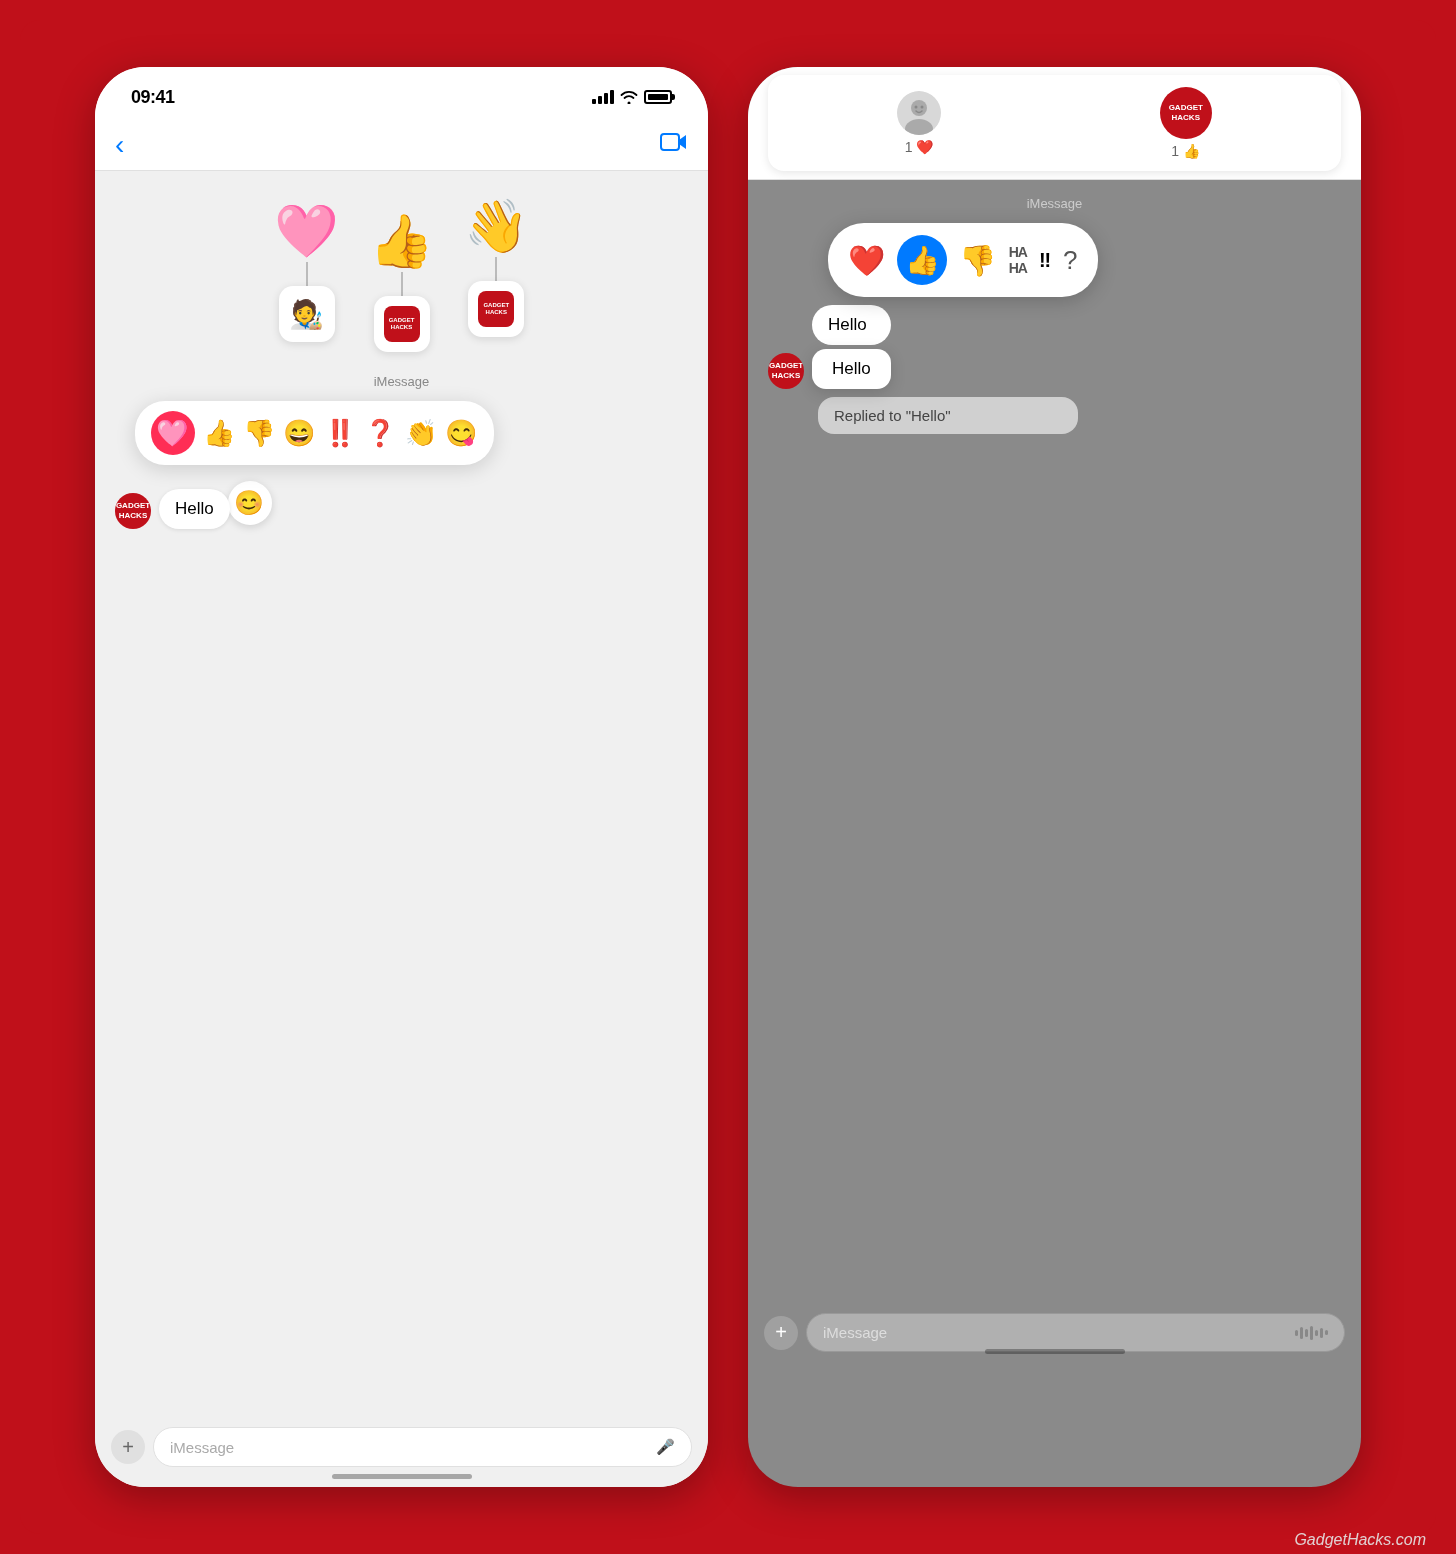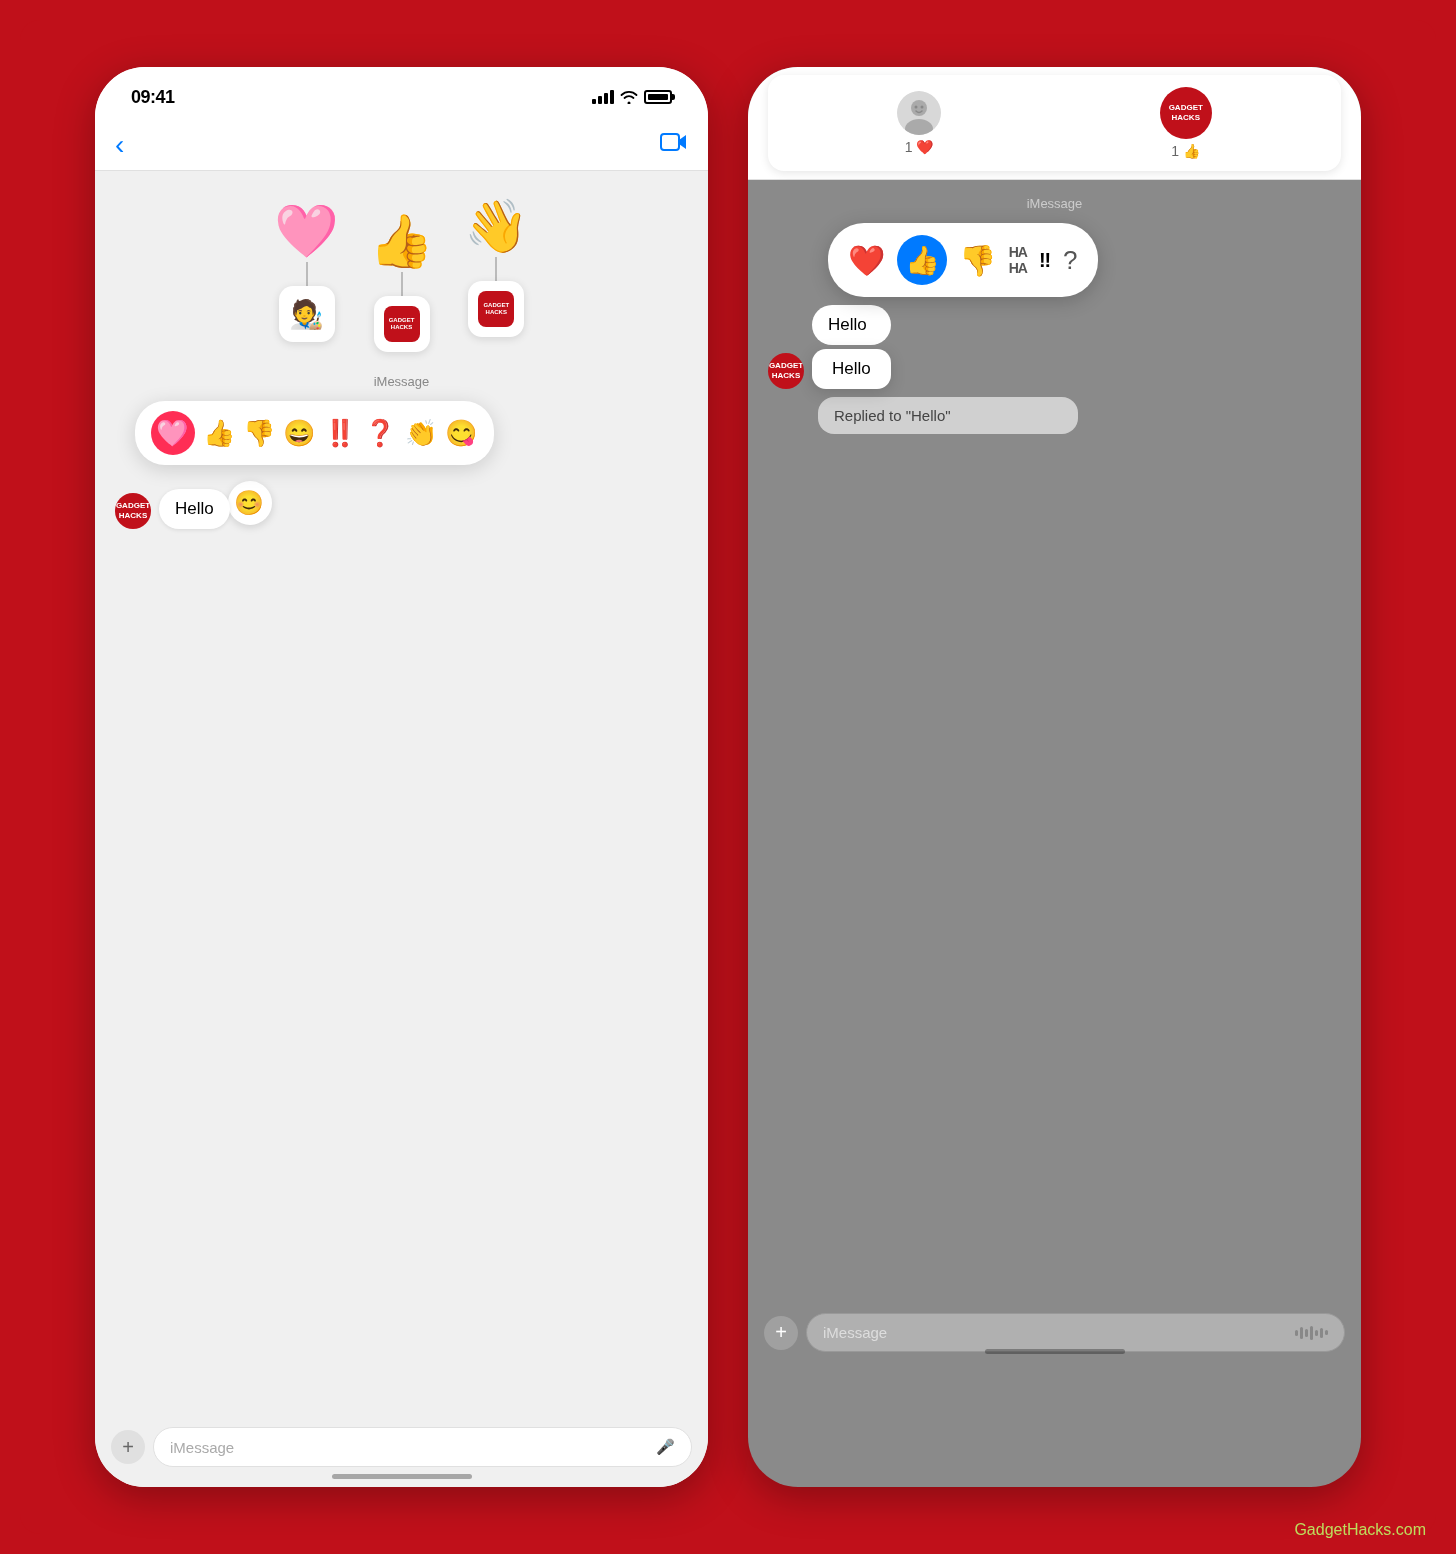--- a/index.html
+++ b/index.html
@@ -635,14 +635,14 @@
             </div>
           </div>
         </div>
 
         <div class="home-indicator" style="bottom:8px;"></div>
       </div>
     </div>
 
   </div>
 
-  <div style="position:absolute; bottom:15px; right:30px; color:#bef264; font-size:16px; font-weight:500; opacity:0.9;">GadgetHacks.com</div>
+  <div style="position:absolute; bottom:5px; right:30px; color:#e5e5e5; font-size:16px; font-weight:500; opacity:0.9;font-style:italic;">GadgetHacks.com</div>
 </div>
 
 </body></html>

